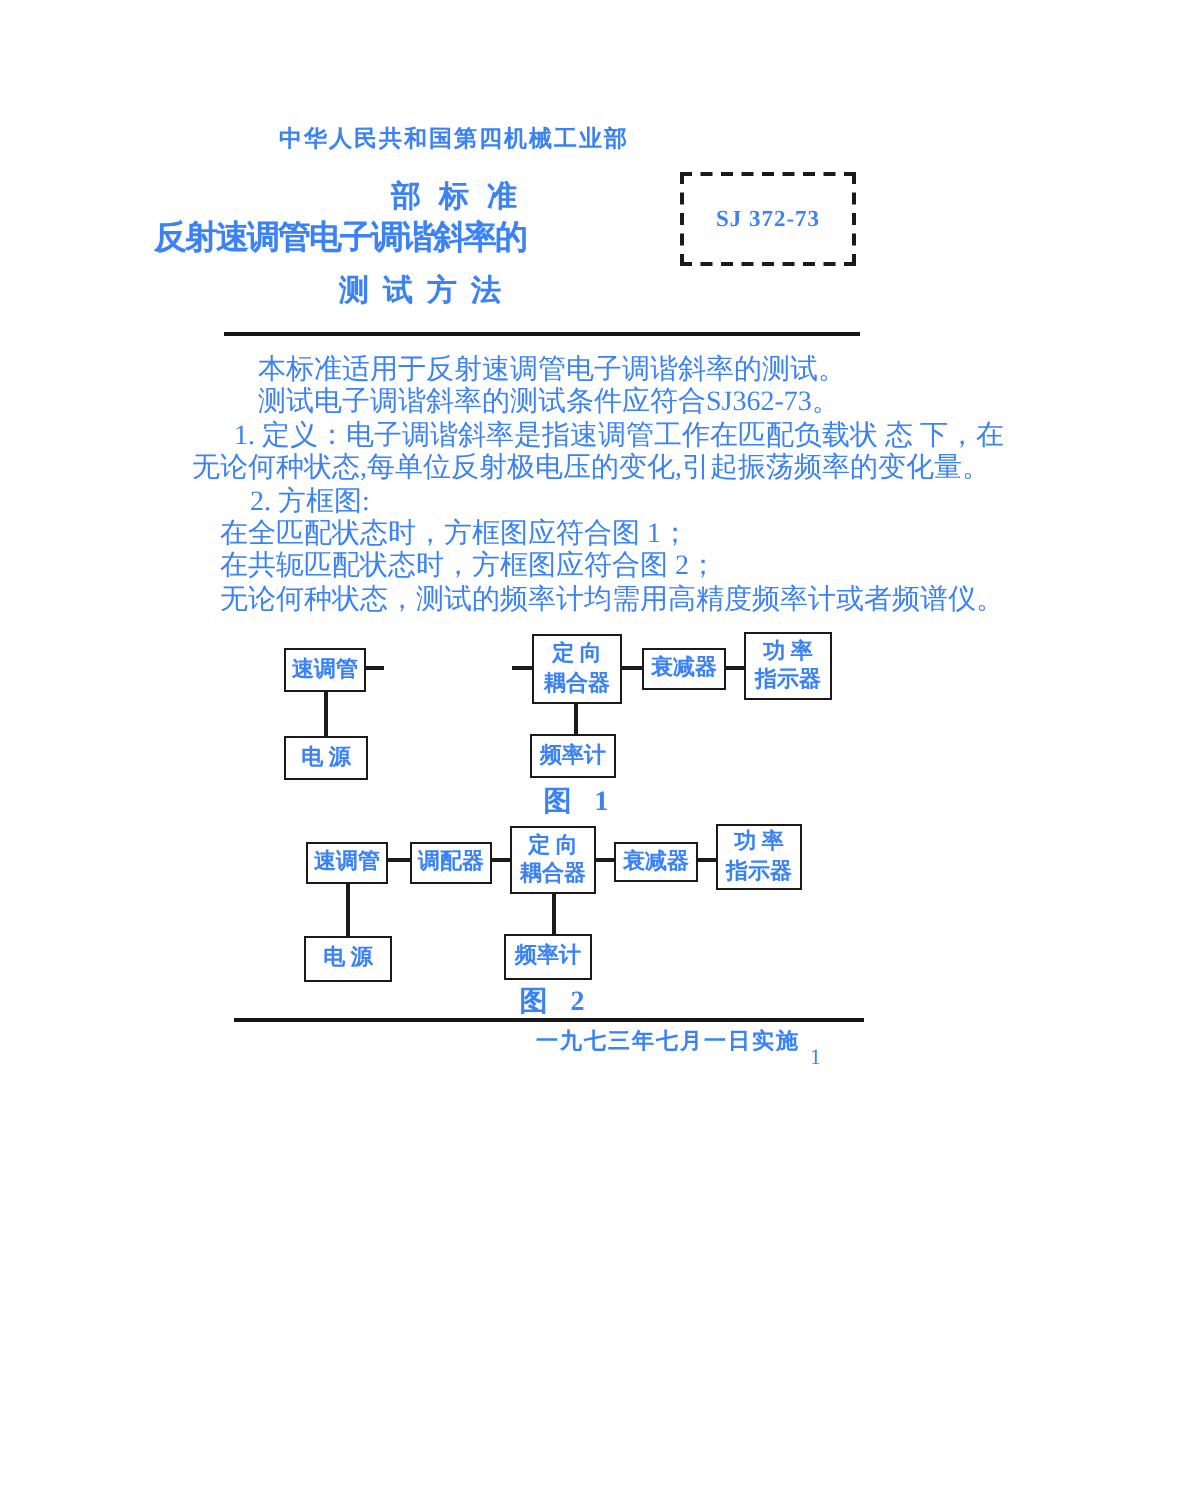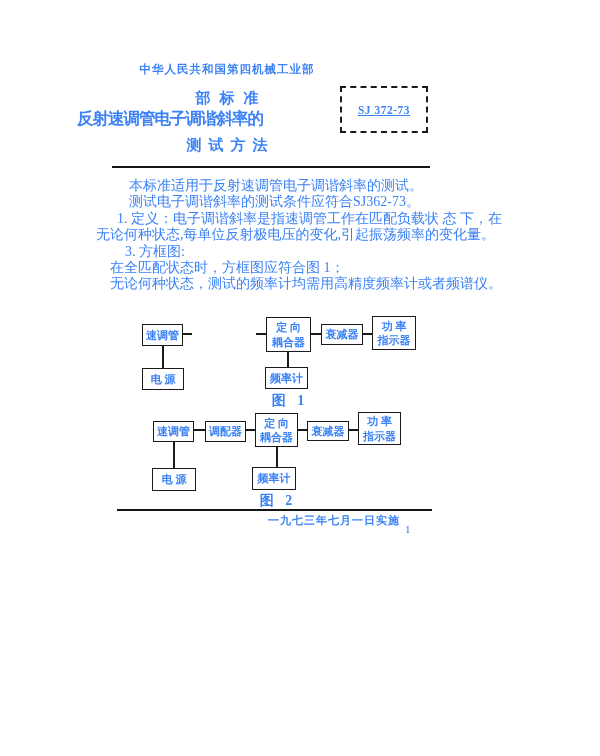--- a/index.html
+++ b/index.html
@@ -8,25 +8,25 @@
     font-family:"Liberation Serif","DejaVu Serif",serif;color:#3b82f6;
     overflow:hidden;margin:0 auto;
   }
   
   .ministry{position:absolute;left:77px;top:62px;width:300px;text-align:center;
     font-size:11.5px;font-weight:bold;letter-spacing:1px;}
   .std-type{position:absolute;left:77px;top:89px;width:300px;text-align:center;
     font-size:15px;font-weight:bold;letter-spacing:9px;padding-left:9px;box-sizing:border-box;}
   .std-num-box{position:absolute;left:340px;top:86px;width:88px;height:47px;
     border:2px dashed #1a1a1a;box-sizing:border-box;
-    display:flex;align-items:center;justify-content:center;text-decoration:underline;}
+    display:flex;align-items:center;justify-content:center;}
   .std-num{font-size:11.5px;font-weight:bold;letter-spacing:0.5px;}
   .title1{position:absolute;left:77px;top:108px;width:300px;text-align:left;
     font-size:16.5px;font-weight:bold;letter-spacing:-1px;margin:0;}
-  .title2{position:absolute;left:77px;top:136px;width:300px;text-align:center;
+  .title2{position:absolute;left:60px;top:136px;width:300px;text-align:center;
     font-size:15px;font-weight:bold;letter-spacing:7px;padding-left:7px;margin:0;box-sizing:border-box;}
   .rule{position:absolute;height:2px;background:#161616;}
   .top-rule{left:112px;top:166px;width:318px;}
   .bottom-rule{left:117px;top:509px;width:315px;}
   
   .body-text{position:absolute;left:96px;top:178px;width:400px;font-size:14px;}
   .bl{margin:0;height:16.4px;line-height:16.4px;white-space:nowrap;}
   .ind-a{padding-left:33px}.ind-b{padding-left:21px}
   .ind-c{padding-left:29px}.ind-d{padding-left:14px}
   
@@ -54,22 +54,23 @@
   </div>
   <h1 class="title1">反射速调管电子调谐斜率的</h1>
   <h1 class="title2">测试方法</h1>
   <div class="rule top-rule"></div>
 
   <div class="body-text">
     <p class="bl ind-a">本标准适用于反射速调管电子调谐斜率的测试。</p>
     <p class="bl ind-a">测试电子调谐斜率的测试条件应符合SJ362-73。</p>
     <p class="bl ind-b">1. 定义：电子调谐斜率是指速调管工作在匹配负载状 态 下，在</p>
     <p class="bl">无论何种状态,每单位反射极电压的变化,引起振荡频率的变化量。</p>
-    <p class="bl ind-c">3. 方框图:</p>
+    <p class="bl ind-c">2. 方框图:</p>
     <p class="bl ind-d">在全匹配状态时，方框图应符合图 1；</p>
+    <p class="bl ind-d">在共轭匹配状态时，方框图应符合图 2；</p>
     <p class="bl ind-d">无论何种状态，测试的频率计均需用高精度频率计或者频谱仪。</p>
   </div>
 
   <div class="dbox" style="left:142px;top:324px;width:41px;height:22px">
     <span>速调管</span>
   </div>
   <div class="hline" style="left:183px;top:333px;width:9px"></div>
   <div class="hline" style="left:256px;top:333px;width:10px"></div>
   <div class="dbox" style="left:266px;top:317px;width:45px;height:35px">
     <span>定 向</span>

